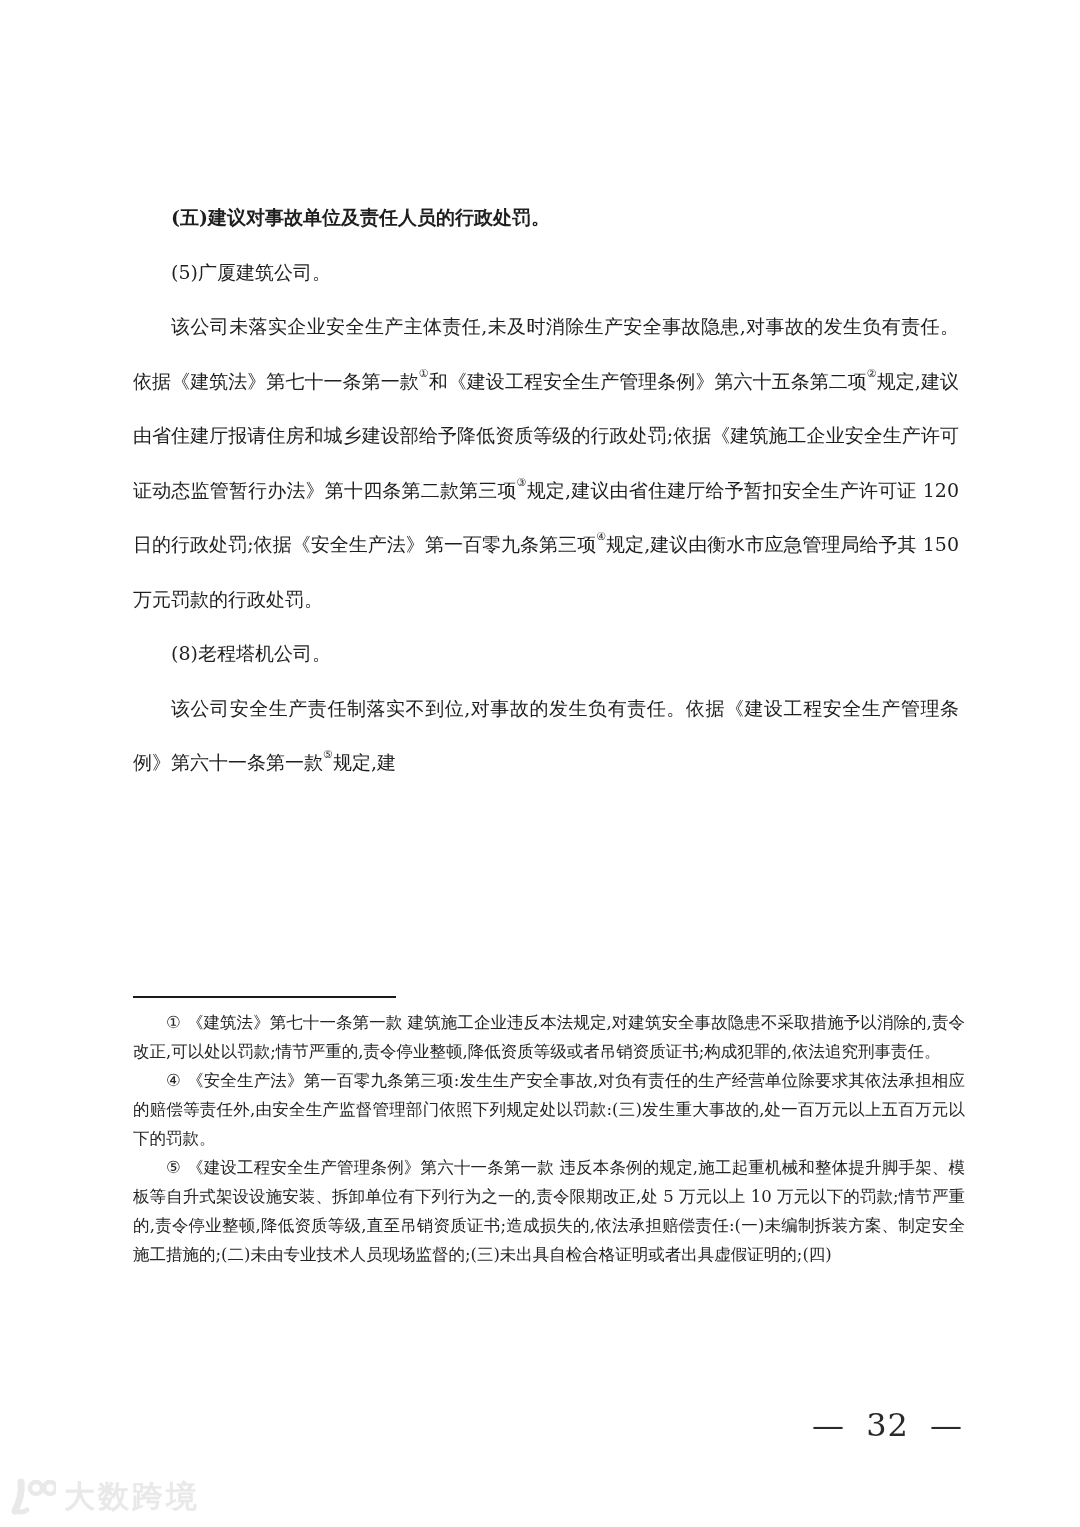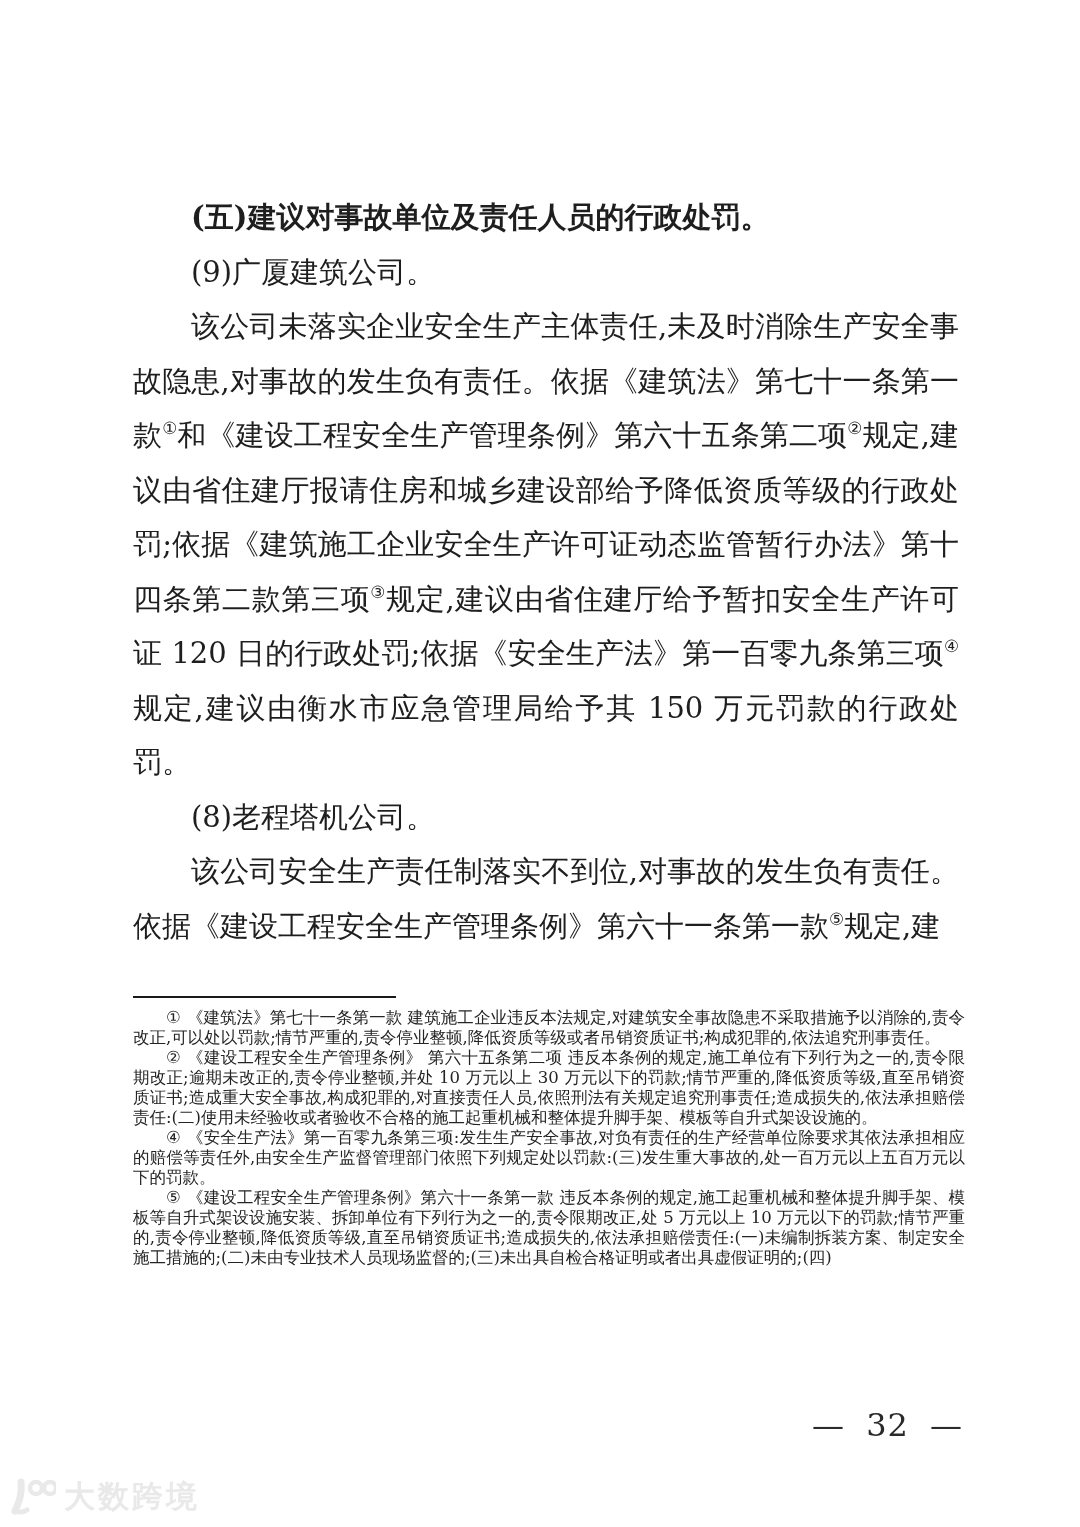--- a/index.html
+++ b/index.html
@@ -6,32 +6,32 @@
   .page{
     position:relative;
     width:1080px;height:1527px;
     background:#ffffff;
     overflow:hidden;
     color:#1e1e1e;
     font-family:"DejaVu Serif","Liberation Serif",serif;
   }
   .main-text{
     position:absolute;left:133px;top:190px;width:826px;
-    font-size:29px;line-height:54.5px;
+    font-size:19px;line-height:54.5px;
     text-align:justify;text-justify:inter-character;
   }
   .block{text-indent:2em;margin:0;padding:0;}
   .block.h1,.block.h2{font-weight:700;}
   .fnref{font-size:0.58em;line-height:0;vertical-align:11px;letter-spacing:0;}
   .footnotes-section{
     position:absolute;left:133px;top:996px;width:832px;
   }
   .fn-rule{width:263px;height:2px;background:#1a1a1a;margin:0 0 10px 0;}
   .footnote{
-    font-size:16.5px;line-height:20px;
+    font-size:16.5px;line-height:29px;
     text-align:justify;text-justify:inter-character;
     text-indent:2em;color:#242424;
   }
   .fn-marker{margin-right:6px;}
   .page-number{
     position:absolute;left:812px;top:1406px;
     font-size:32px;color:#2a2a2a;
     letter-spacing:1px;word-spacing:10px;white-space:pre;
   }
   .watermark{
@@ -44,31 +44,30 @@
     font-size:31px;font-weight:700;letter-spacing:3px;
   }
 </style>
 </head>
 <body>
 
 <div class="page">
 
   <div class="main-text" id="blocks">
       <div class="block h1">(五)建议对事故单位及责任人员的行政处罚。</div>
-      <div class="block h3">(9)广厦建筑公司。</div>
+      <div class="block h3">(5)广厦建筑公司。</div>
       <div class="block p">该公司未落实企业安全生产主体责任,未及时消除生产安全事故隐患,对事故的发生负有责任。依据《建筑法》第七十一条第一款<sup class="fnref">①</sup>和《建设工程安全生产管理条例》第六十五条第二项<sup class="fnref">②</sup>规定,建议由省住建厅报请住房和城乡建设部给予降低资质等级的行政处罚;依据《建筑施工企业安全生产许可证动态监管暂行办法》第十四条第二款第三项<sup class="fnref">③</sup>规定,建议由省住建厅给予暂扣安全生产许可证 120 日的行政处罚;依据《安全生产法》第一百零九条第三项<sup class="fnref">④</sup>规定,建议由衡水市应急管理局给予其 150 万元罚款的行政处罚。</div>
       <div class="block h3">(8)老程塔机公司。</div>
       <div class="block p">该公司安全生产责任制落实不到位,对事故的发生负有责任。依据《建设工程安全生产管理条例》第六十一条第一款<sup class="fnref">⑤</sup>规定,建</div>
     </div>
 
   <div class="footnotes-section">
     <div class="fn-rule"></div>
     <div id="footnotes">
         <div class="footnote"><span class="fn-marker">①</span>《建筑法》第七十一条第一款 建筑施工企业违反本法规定,对建筑安全事故隐患不采取措施予以消除的,责令改正,可以处以罚款;情节严重的,责令停业整顿,降低资质等级或者吊销资质证书;构成犯罪的,依法追究刑事责任。</div>
-        <div class="footnote"><span class="fn-marker">②</span>《建设工程安全生产管理条例》 第六十五条第二项 违反本条例的规定,施工单位有下列行为之一的,责令限期改正;逾期未改正的,责令停业整顿,并处 10 万元以上 30 万元以下的罚款;情节严重的,降低资质等级,直至吊销资质证书;造成重大安全事故,构成犯罪的,对直接责任人员,依照刑法有关规定追究刑事责任;造成损失的,依法承担赔偿责任:(二)使用未经验收或者验收不合格的施工起重机械和整体提升脚手架、模板等自升式架设设施的。</div>
         <div class="footnote"><span class="fn-marker">④</span>《安全生产法》第一百零九条第三项:发生生产安全事故,对负有责任的生产经营单位除要求其依法承担相应的赔偿等责任外,由安全生产监督管理部门依照下列规定处以罚款:(三)发生重大事故的,处一百万元以上五百万元以下的罚款。</div>
         <div class="footnote"><span class="fn-marker">⑤</span>《建设工程安全生产管理条例》第六十一条第一款  违反本条例的规定,施工起重机械和整体提升脚手架、模板等自升式架设设施安装、拆卸单位有下列行为之一的,责令限期改正,处 5 万元以上 10 万元以下的罚款;情节严重的,责令停业整顿,降低资质等级,直至吊销资质证书;造成损失的,依法承担赔偿责任:(一)未编制拆装方案、制定安全施工措施的;(二)未由专业技术人员现场监督的;(三)未出具自检合格证明或者出具虚假证明的;(四)</div>
       </div>
   </div>
 
   <div class="page-number">— 32 —</div>
 
   <div class="watermark">
     <svg width="48" height="40" viewBox="0 0 48 40">
       <path d="M13 5 C14 13 12 24 7 34" fill="none" stroke="#e9e9e9" stroke-width="7" stroke-linecap="round"></path>

